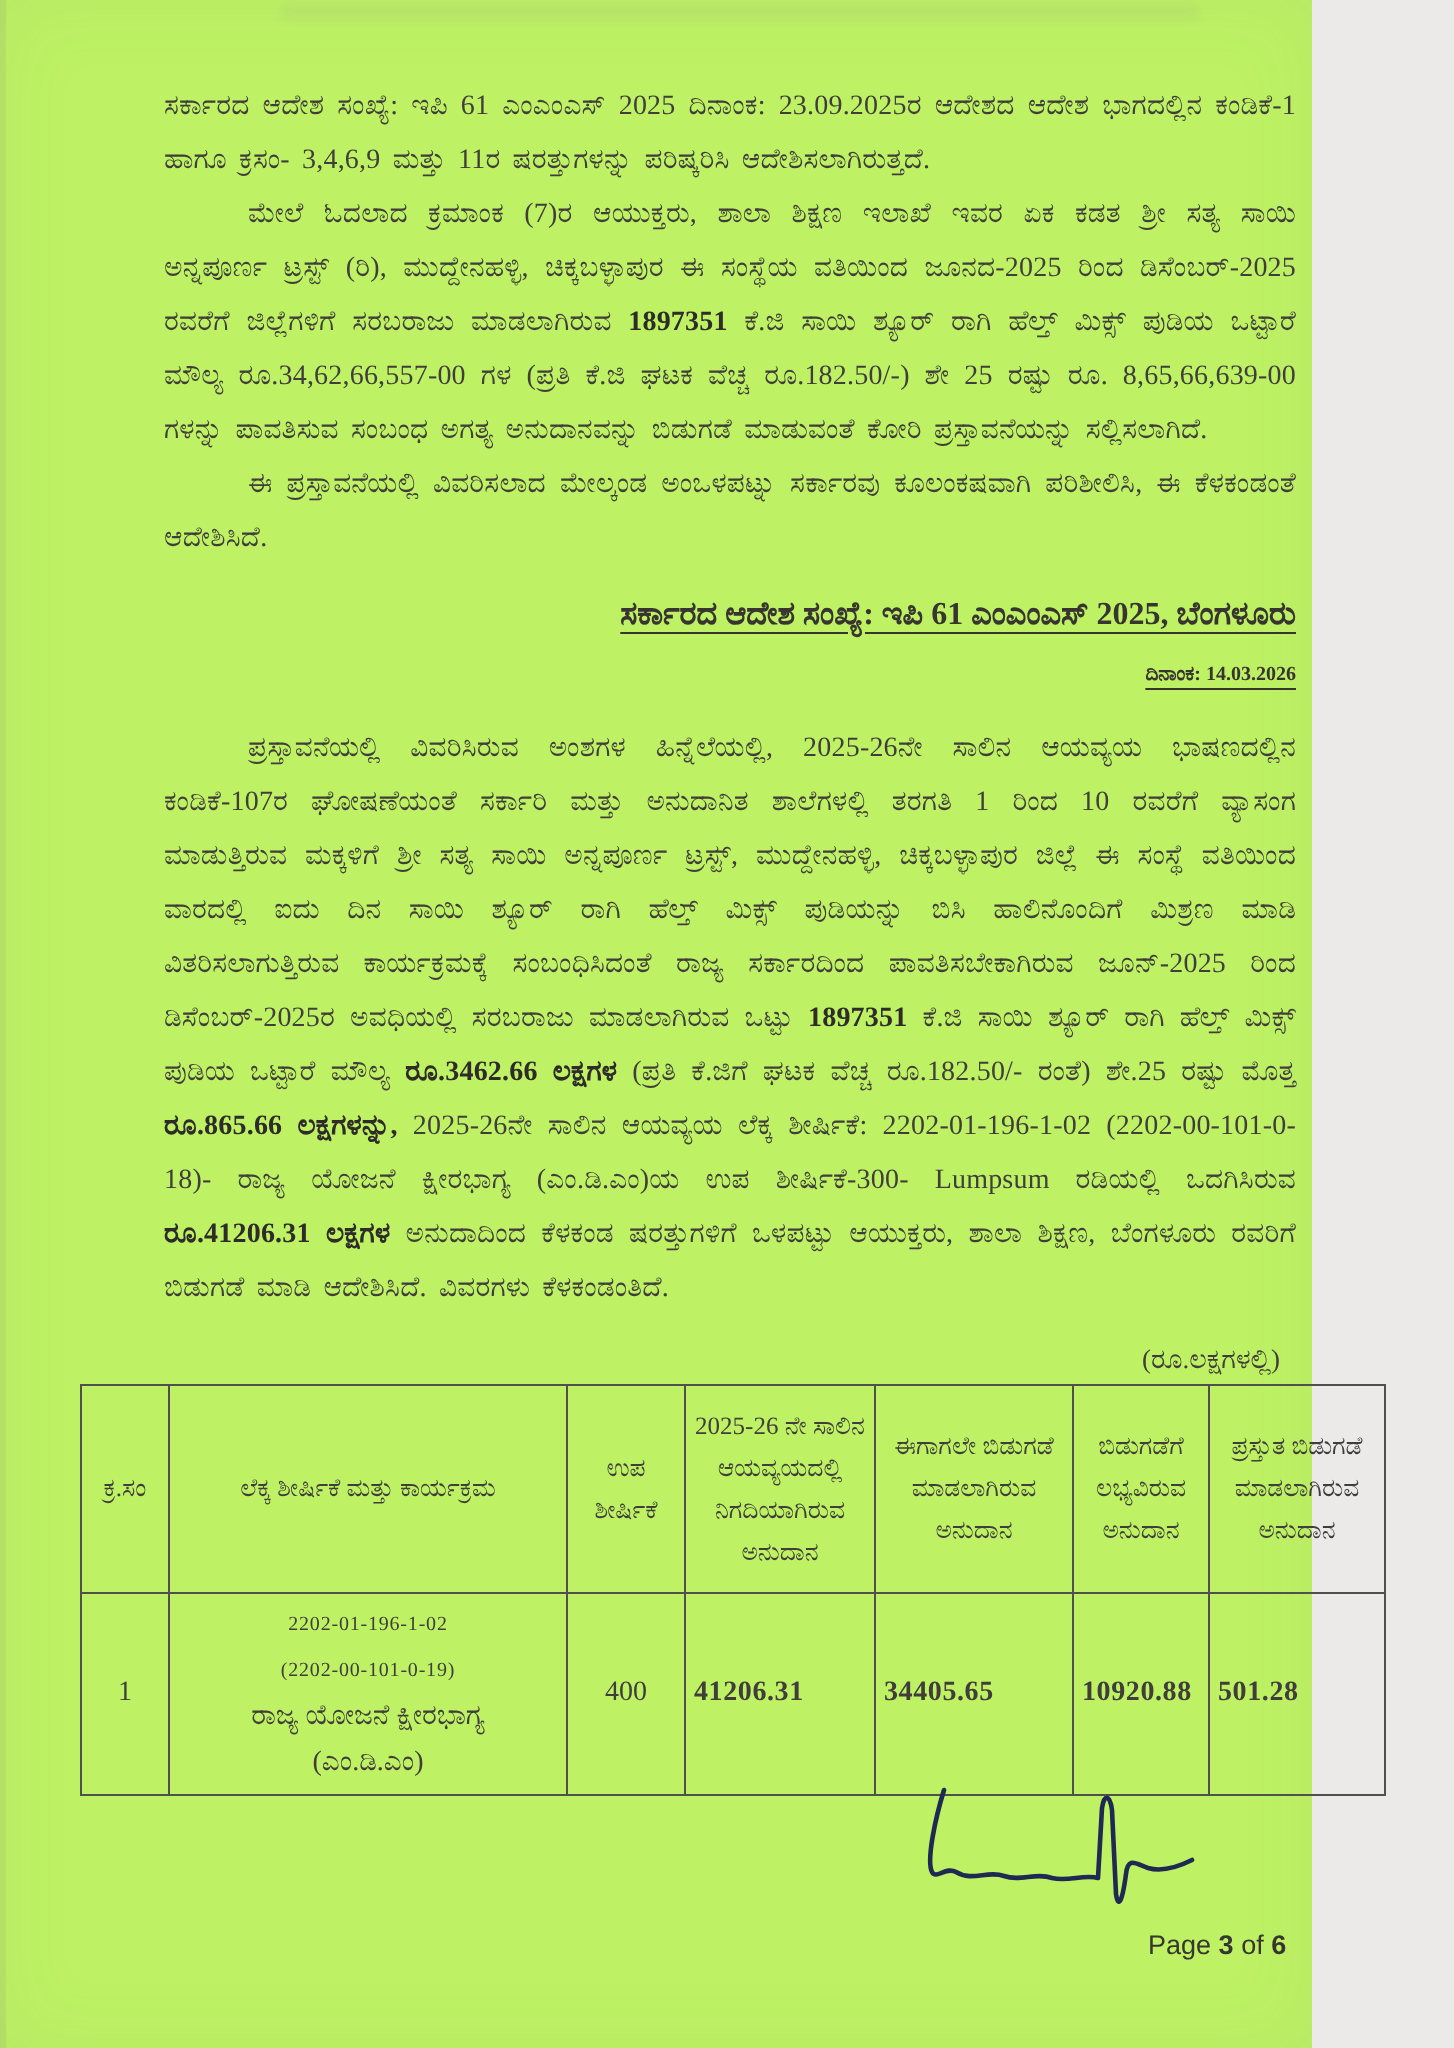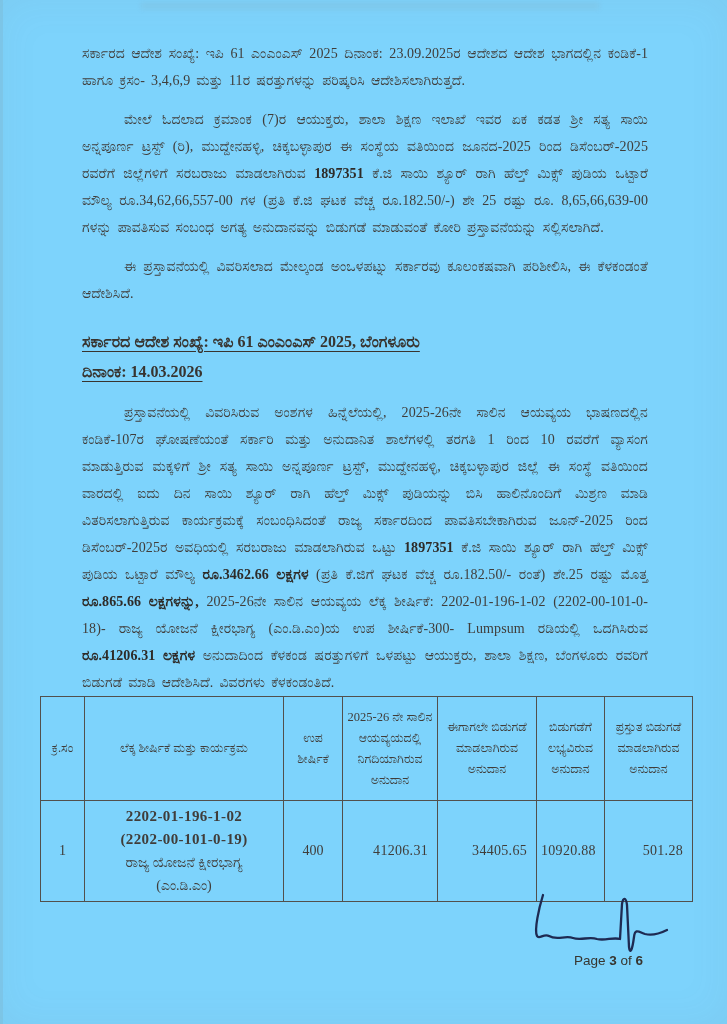--- a/index.html
+++ b/index.html
@@ -4,23 +4,23 @@
 <style>
   * { margin: 0; padding: 0; box-sizing: border-box; }
   html, body { width: 727px; height: 1024px; }
   body {
     font-family: "Liberation Serif", "DejaVu Serif", serif;
     background: #eceae8;
     overflow: hidden;
   }
   .page {
     position: relative;
-    width: 727px;
+    width: 656px;
     height: 1024px;
-    background: #7dd3fc;
+    background: #bef264;
     color: #403d3a;
     box-shadow: inset 0 0 40px rgba(120,115,110,0.08);
   }
   .scan-smudge-top {
     position: absolute; top: 2px; left: 140px; width: 460px; height: 8px;
     background: rgba(150,148,145,0.10); filter: blur(2px); border-radius: 4px;
   }
   .scan-edge-left {
     position: absolute; top: 0; left: 0; width: 3px; height: 1024px;
     background: rgba(130,128,125,0.12);
@@ -28,37 +28,37 @@
   .content {
     position: absolute; top: 40px; left: 82px; width: 566px;
   }
   .para {
     font-size: 14px;
     line-height: 27px;
     text-align: justify;
     letter-spacing: 0.1px;
     word-spacing: 2.5px;
   }
-  .para.indent { text-indent: 42px; margin-top: 12px; }
+  .para.indent { text-indent: 42px; }
   .b { font-weight: bold; color: #2e2b28; }
   .order-heading {
-    text-align: left;
-    margin: 20px 0 8px 0;
+    text-align: right;
+    margin: 10px 0 8px 0;
     text-decoration: underline;
   }
   .order-heading .hline {
     display: inline-block;
     font-size: 16px;
     font-weight: bold;
     color: #38342f;
     text-decoration: underline;
     text-underline-offset: 4px;
     line-height: 30px;
   }
-  .order-heading .hline2 { font-size: 16px; }
+  .order-heading .hline2 { font-size: 10px; }
   .units-note {
     text-align: right;
     font-size: 13.5px;
     padding-right: 8px;
     margin-top: 14px;
     margin-bottom: 4px;
   }
   .grant-table {
     width: 652px;
     margin-left: -42px;
@@ -73,34 +73,34 @@
   }
   .grant-table th {
     font-size: 12.5px;
     font-weight: normal;
     text-align: center;
     line-height: 21px;
     height: 104px;
   }
   .grant-table td { height: 96px; font-size: 14px; }
   .td-center { text-align: center; }
-  .td-num { text-align: right; padding-right: 9px !important; letter-spacing: 0.3px; }
+  .td-num { text-align: left; padding-right: 9px !important; letter-spacing: 0.3px; font-weight: bold; }
   .scheme-cell { text-align: center; font-size: 13.5px; line-height: 23px; }
-  .scheme-cell .code { font-size: 15px; letter-spacing: 0.4px; font-weight: bold; }
+  .scheme-cell .code { font-size: 10px; letter-spacing: 0.4px; }
   .signature {
     position: absolute;
     right: 58px;
     bottom: 66px;
     width: 142px;
     height: 66px;
   }
   .page-number {
     position: absolute;
     left: 574px;
-    bottom: 56px;
+    bottom: 44px;
     font-family: "Liberation Sans", "DejaVu Sans", sans-serif;
     font-size: 13.5px;
     color: #37352f;
   }
   .page-number b { font-weight: bold; }
 </style>
 </head>
 <body>
 
 <div class="page">
@@ -121,20 +121,21 @@
 
     <div class="order-heading">
       <div><span class="hline">ಸರ್ಕಾರದ ಆದೇಶ ಸಂಖ್ಯೆ: ಇಪಿ 61 ಎಂಎಂಎಸ್ 2025, ಬೆಂಗಳೂರು</span></div>
       <div><span class="hline hline2">ದಿನಾಂಕ: 14.03.2026</span></div>
     </div>
 
     <p class="para indent">
       <span>ಪ್ರಸ್ತಾವನೆಯಲ್ಲಿ ವಿವರಿಸಿರುವ ಅಂಶಗಳ ಹಿನ್ನೆಲೆಯಲ್ಲಿ, 2025-26ನೇ ಸಾಲಿನ ಆಯವ್ಯಯ ಭಾಷಣದಲ್ಲಿನ ಕಂಡಿಕೆ-107ರ ಘೋಷಣೆಯಂತೆ ಸರ್ಕಾರಿ ಮತ್ತು ಅನುದಾನಿತ ಶಾಲೆಗಳಲ್ಲಿ ತರಗತಿ 1 ರಿಂದ 10 ರವರೆಗೆ ವ್ಯಾಸಂಗ ಮಾಡುತ್ತಿರುವ ಮಕ್ಕಳಿಗೆ ಶ್ರೀ ಸತ್ಯ ಸಾಯಿ ಅನ್ನಪೂರ್ಣ ಟ್ರಸ್ಟ್, ಮುದ್ದೇನಹಳ್ಳಿ, ಚಿಕ್ಕಬಳ್ಳಾಪುರ ಜಿಲ್ಲೆ ಈ ಸಂಸ್ಥೆ ವತಿಯಿಂದ ವಾರದಲ್ಲಿ ಐದು ದಿನ ಸಾಯಿ ಶ್ಯೂರ್ ರಾಗಿ ಹೆಲ್ತ್ ಮಿಕ್ಸ್ ಪುಡಿಯನ್ನು ಬಿಸಿ ಹಾಲಿನೊಂದಿಗೆ ಮಿಶ್ರಣ ಮಾಡಿ ವಿತರಿಸಲಾಗುತ್ತಿರುವ ಕಾರ್ಯಕ್ರಮಕ್ಕೆ ಸಂಬಂಧಿಸಿದಂತೆ ರಾಜ್ಯ ಸರ್ಕಾರದಿಂದ ಪಾವತಿಸಬೇಕಾಗಿರುವ ಜೂನ್-2025 ರಿಂದ ಡಿಸೆಂಬರ್-2025ರ ಅವಧಿಯಲ್ಲಿ ಸರಬರಾಜು ಮಾಡಲಾಗಿರುವ ಒಟ್ಟು </span><span class="b">1897351</span><span> ಕೆ.ಜಿ ಸಾಯಿ ಶ್ಯೂರ್ ರಾಗಿ ಹೆಲ್ತ್ ಮಿಕ್ಸ್ ಪುಡಿಯ ಒಟ್ಟಾರೆ ಮೌಲ್ಯ </span><span class="b">ರೂ.3462.66 ಲಕ್ಷಗಳ</span><span> (ಪ್ರತಿ ಕೆ.ಜಿಗೆ ಘಟಕ ವೆಚ್ಚ ರೂ.182.50/- ರಂತೆ) ಶೇ.25 ರಷ್ಟು ಮೊತ್ತ </span><span class="b">ರೂ.865.66 ಲಕ್ಷಗಳನ್ನು,</span><span> 2025-26ನೇ ಸಾಲಿನ ಆಯವ್ಯಯ ಲೆಕ್ಕ ಶೀರ್ಷಿಕೆ: 2202-01-196-1-02 (2202-00-101-0-18)- ರಾಜ್ಯ ಯೋಜನೆ ಕ್ಷೀರಭಾಗ್ಯ (ಎಂ.ಡಿ.ಎಂ)ಯ ಉಪ ಶೀರ್ಷಿಕೆ-300- Lumpsum ರಡಿಯಲ್ಲಿ ಒದಗಿಸಿರುವ </span><span class="b">ರೂ.41206.31 ಲಕ್ಷಗಳ</span><span> ಅನುದಾದಿಂದ ಕೆಳಕಂಡ ಷರತ್ತುಗಳಿಗೆ ಒಳಪಟ್ಟು ಆಯುಕ್ತರು, ಶಾಲಾ ಶಿಕ್ಷಣ, ಬೆಂಗಳೂರು ರವರಿಗೆ ಬಿಡುಗಡೆ ಮಾಡಿ ಆದೇಶಿಸಿದೆ. ವಿವರಗಳು ಕೆಳಕಂಡಂತಿದೆ.</span>
     </p>
 
+    <div class="units-note">(ರೂ.ಲಕ್ಷಗಳಲ್ಲಿ)</div>
 
     <table class="grant-table">
       <colgroup>
         <col style="width:44px">
         <col style="width:199px">
         <col style="width:59px">
         <col style="width:95px">
         <col style="width:99px">
         <col style="width:68px">
         <col style="width:88px">

